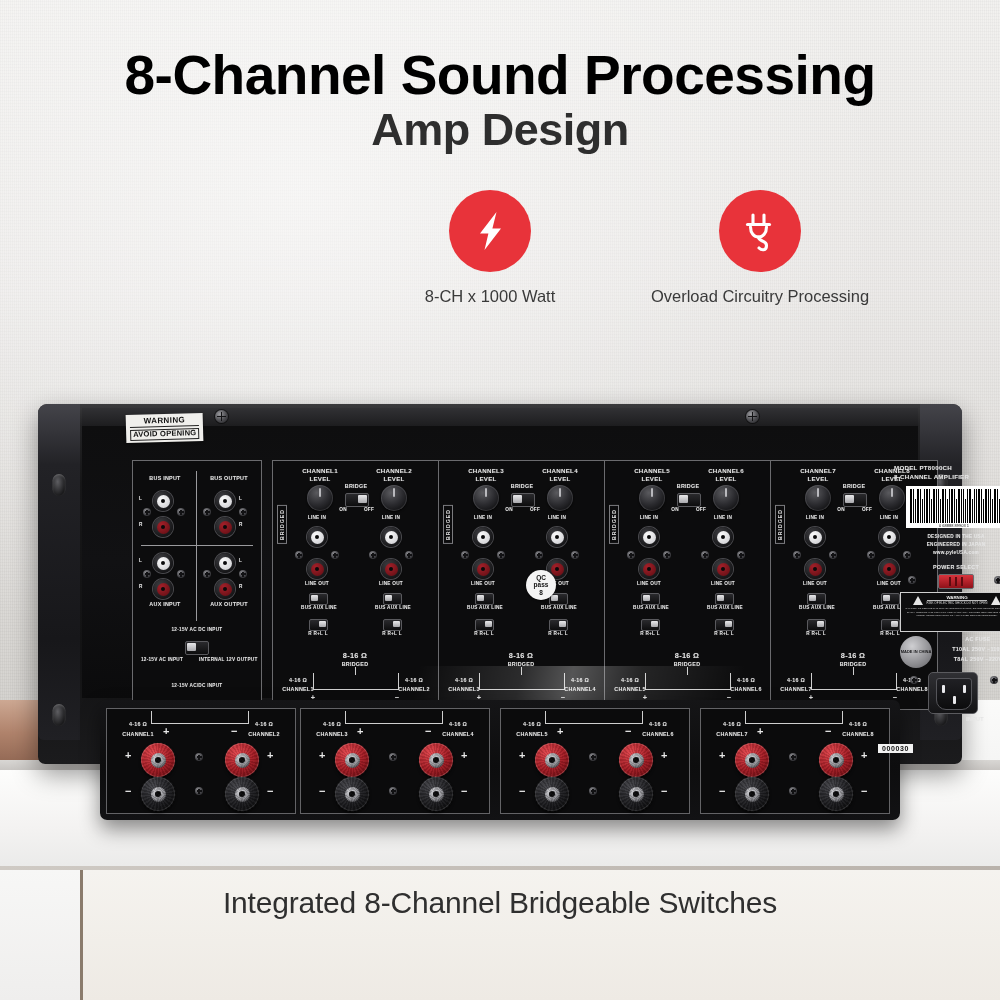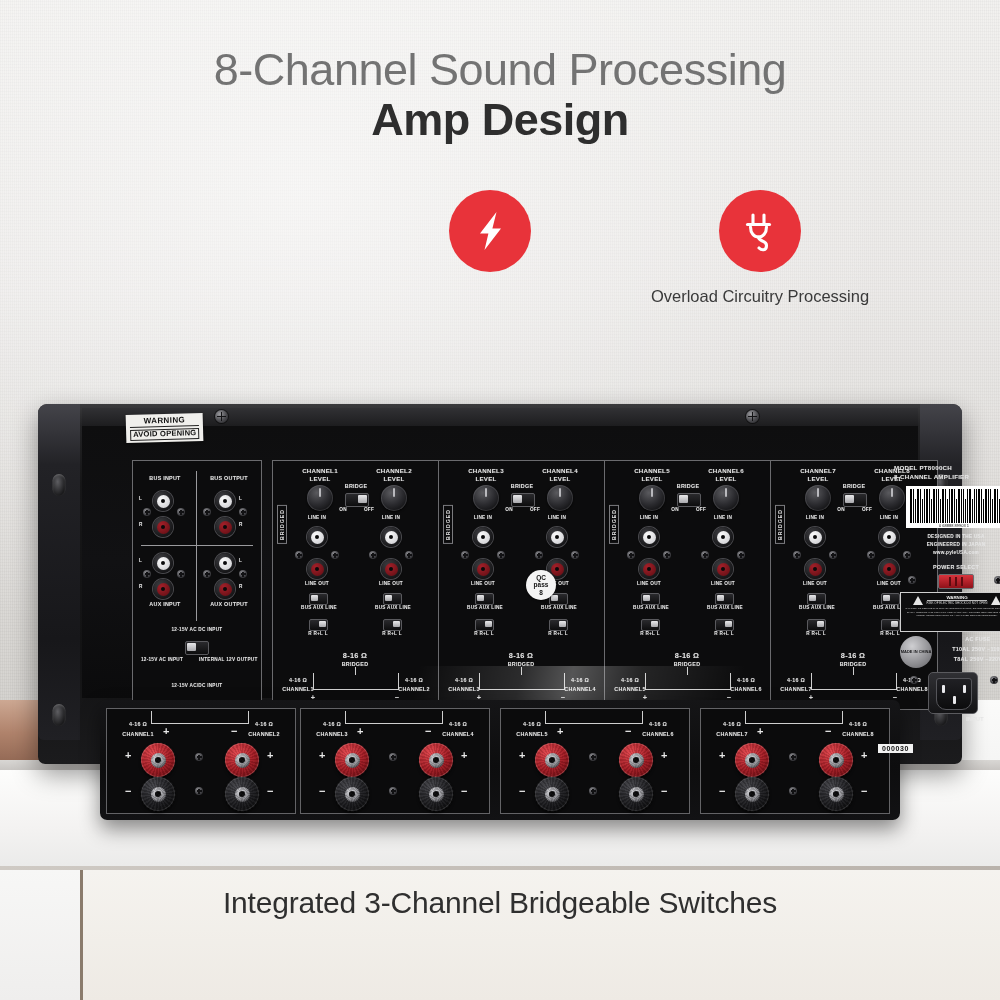--- a/index.html
+++ b/index.html
@@ -53,21 +53,21 @@
   }
   .wood-strip{
     position:absolute;left:0;top:700px;width:120px;height:60px;
     background:linear-gradient(180deg,#c9a18a,#a9785f 55%,#8d5f49);
     border-radius:0 4px 4px 0;opacity:.92;
   }
 
   
   .headline{position:absolute;left:0;top:46px;width:1000px;text-align:center;}
   .h-line1{
-    font-size:45px;font-weight:normal;color:#737373;letter-spacing:-.5px;
+    font-size:55px;font-weight:bold;color:#000000;letter-spacing:-.5px;
     line-height:1.06;white-space:nowrap;
   }
   .h-line2{
     font-size:45px;font-weight:bold;color:#2e2e2e;letter-spacing:-.5px;
     line-height:1.16;white-space:nowrap;
   }
 
   
   .features{position:absolute;left:0;top:190px;width:1000px;height:150px;}
   .feat{position:absolute;top:0;width:230px;text-align:center;}
@@ -354,20 +354,21 @@
 
   <div class="features">
 
 
     <div class="feat f2">
       <div class="circle">
         <svg width="48" height="48" viewBox="0 0 48 48">
           <path d="M30.5 5 14 26.5h8.4L18.5 43 35 21.5h-8.6z" fill="#ffffff"></path>
         </svg>
       </div>
+      <div class="feat-label">8-CH x 1000 Watt</div>
     </div>
 
     <div class="feat f3">
       <div class="circle">
         <svg width="50" height="50" viewBox="0 0 50 50">
           <g fill="none" stroke="#ffffff" stroke-width="3.1" stroke-linecap="round">
             <path d="M18 9v8"></path>
             <path d="M29 9v8"></path>
             <path d="M12.5 18.5h22"></path>
             <path d="M15.5 21c0 6 3.5 10 8 10s8-4 8-10"></path>
@@ -983,15 +984,15 @@
             <div class="hole"></div>
           </div>
         <div class="mini-screw" style="left:88px;top:44px"></div>
         <div class="mini-screw" style="left:88px;top:78px"></div>
       </div>
     </div>
 
     <div class="serial" style="left:840px;top:340px">000030</div>
   </div>
 
-  <div class="caption">Integrated 3-Channel Bridgeable Switches</div>
+  <div class="caption">Integrated 8-Channel Bridgeable Switches</div>
 
 </div>
 
 </body></html>

